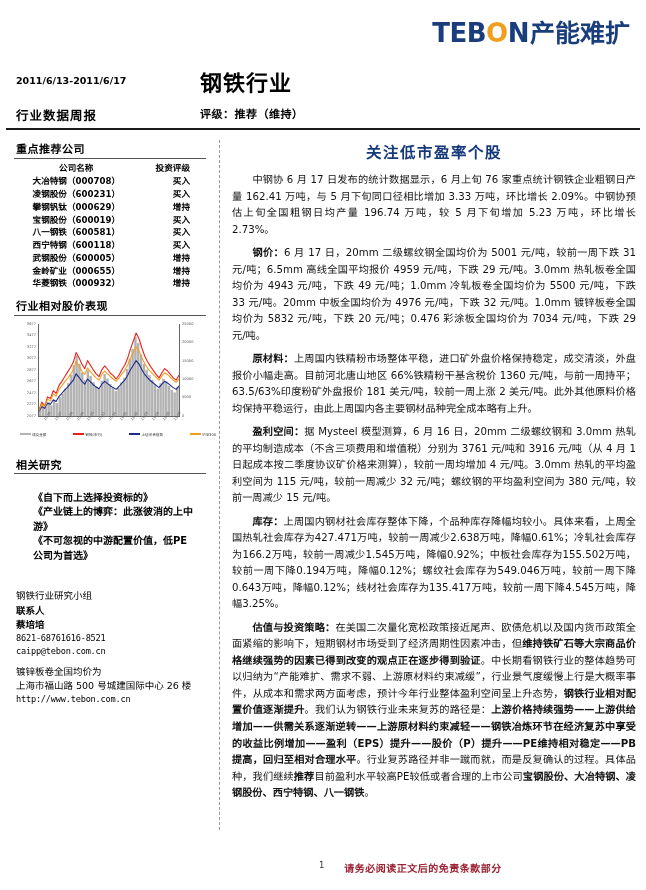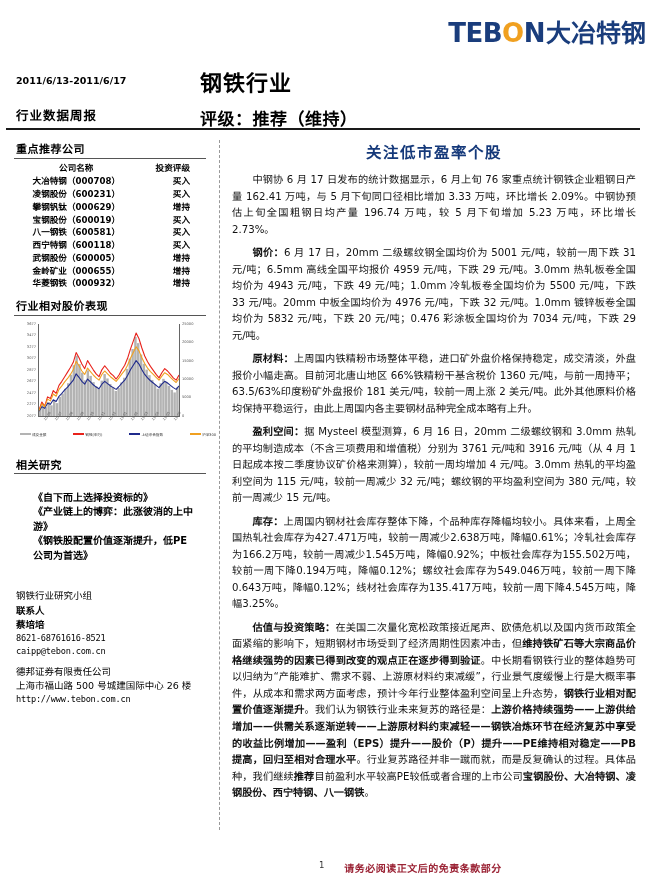--- a/index.html
+++ b/index.html
@@ -17,21 +17,21 @@
     width: 646px;
     height: 890px;
     overflow: hidden;
     background: #fff;
   }
 
   
   .logo-wrap {
     position: absolute;
     top: 18px;
-    right: 0;
+    right: 16px;
     display: flex;
     align-items: center;
     height: 30px;
   }
   .logo-tebon {
     font-family: "DejaVu Sans", "Liberation Sans", sans-serif;
     font-weight: bold;
     font-size: 26px;
     letter-spacing: -0.5px;
     color: #1a3d7c;
@@ -89,21 +89,21 @@
     top: 0px;
     font-size: 12.5px;
     font-weight: bold;
     color: #000;
     letter-spacing: 1px;
   }
   .hdr-rating {
     position: absolute;
     left: 200px;
     top: 0px;
-    font-size: 17px;
+    font-size: 11px;
     font-weight: bold;
     color: #000;
     letter-spacing: 0.5px;
   }
   .hdr-rule {
     position: absolute;
     top: 128px;
     left: 6px;
     width: 634px;
     height: 2px;
@@ -313,21 +313,21 @@
     letter-spacing: 0.5px;
   }
 </style>
 </head>
 <body>
 
 <div id="page">
 
   <div class="logo-wrap">
     <span class="logo-tebon"><span>TEB</span><span class="logo-o">O</span><span>N</span></span>
-    <span class="logo-cn">大冶特钢</span>
+    <span class="logo-cn">产能难扩</span>
   </div>
 
   <div class="hdr-row1">
     <div class="hdr-date">2011/6/13-2011/6/17</div>
     <div class="hdr-industry">钢铁行业</div>
   </div>
 
   <div class="hdr-row2">
     <div class="hdr-type">行业数据周报</div>
     <div class="hdr-rating">评级：推荐（维持）</div>
@@ -498,32 +498,32 @@
           </div>
         </div>
     </div>
 
     <div class="side-block">
       <h4>相关研究</h4>
       <div class="rule"></div>
       <ul class="side-list">
         <li>《自下而上选择投资标的》</li>
         <li>《产业链上的博弈：此涨彼消的上中游》</li>
-        <li>《钢铁股配置价值逐渐提升，低PE公司为首选》</li>
+        <li>《不可忽视的中游配置价值，低PE公司为首选》</li>
       </ul>
     </div>
 
     <div class="contact-block">
       <div>钢铁行业研究小组</div>
       <div class="bold">联系人</div>
       <div class="bold">蔡培培</div>
       <div class="contact-mono">8621-68761616-8521</div>
       <div class="contact-mono">caipp@tebon.com.cn</div>
       <div class="contact-gap"></div>
-      <div>德邦证券有限责任公司</div>
+      <div>镀锌板卷全国均价为</div>
       <div>上海市福山路 500 号城建国际中心 26 楼</div>
       <div class="contact-mono">http://www.tebon.com.cn</div>
     </div>
   </div>
 
   <div class="side-vrule"></div>
 
   <div class="main">
     <h1 class="main-title">关注低市盈率个股</h1>
 

